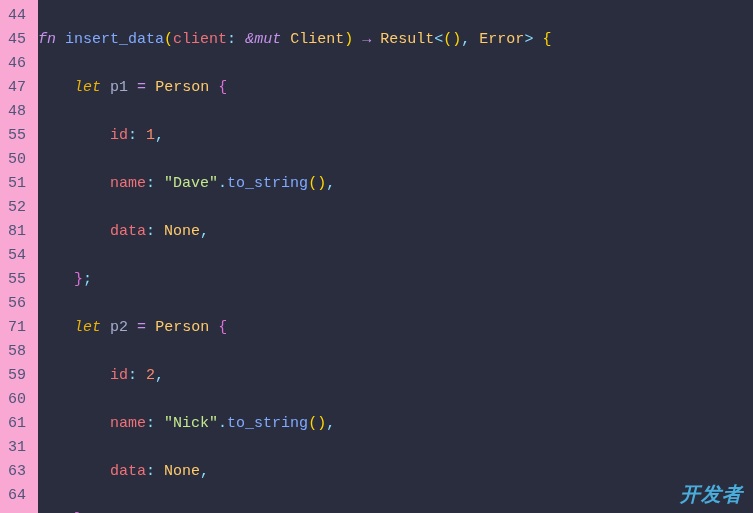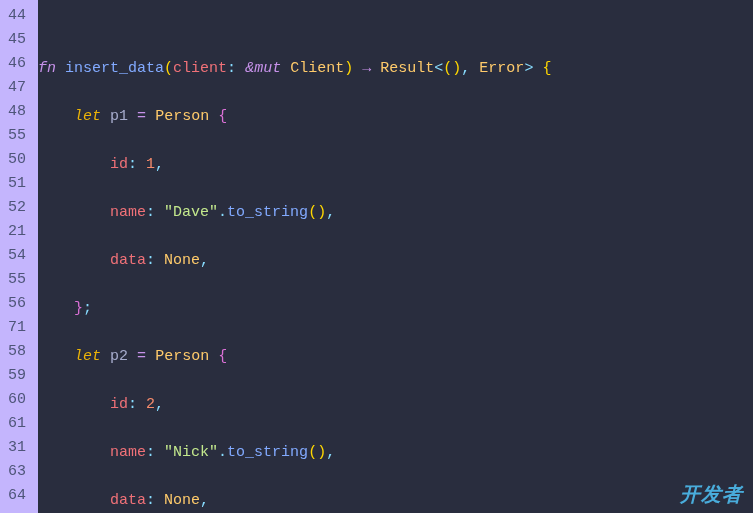--- a/index.html
+++ b/index.html
@@ -15,37 +15,36 @@
       width: 753px;
       height: 513px;
       overflow: hidden;
       position: relative;
     }
     .editor {
       display: flex;
       height: 100%;
     }
     .gutter {
-      background: #c4b5fd;
+      background: #f9a8d4;
       color: #4e5579;
       text-align: left;
       padding: 4px 12px 20px 8px;
       user-select: none;
       flex-shrink: 0;
     }
     .gutter .line-num {
       display: block;
       height: 24px;
     }
     .code {
-      padding: 12px 0;
+      padding: 4px 0;
       flex: 1;
       white-space: pre;
       color: #a6accd;
-      margin-top: 21px;
     }
     .code-line {
       height: 24px;
     }
     .kw-fn { color: #c792ea; font-style: italic; }
     .kw-let { color: #eab308; font-style: italic; text-align: center; }
     .kw-mut { color: #c792ea; font-style: italic; }
     .fn-name { color: #82aaff; }
     .type { color: #ffcb6b; }
     .ident { color: #a6accd; }
@@ -83,21 +82,21 @@
   <div class="gutter">
     <span class="line-num">44</span>
     <span class="line-num">45</span>
     <span class="line-num">46</span>
     <span class="line-num">47</span>
     <span class="line-num">48</span>
     <span class="line-num">55</span>
     <span class="line-num">50</span>
     <span class="line-num">51</span>
     <span class="line-num">52</span>
-    <span class="line-num">21</span>
+    <span class="line-num">81</span>
     <span class="line-num">54</span>
     <span class="line-num">55</span>
     <span class="line-num">56</span>
     <span class="line-num">71</span>
     <span class="line-num">58</span>
     <span class="line-num">59</span>
     <span class="line-num">60</span>
     <span class="line-num">61</span>
     <span class="line-num">31</span>
     <span class="line-num">63</span>

